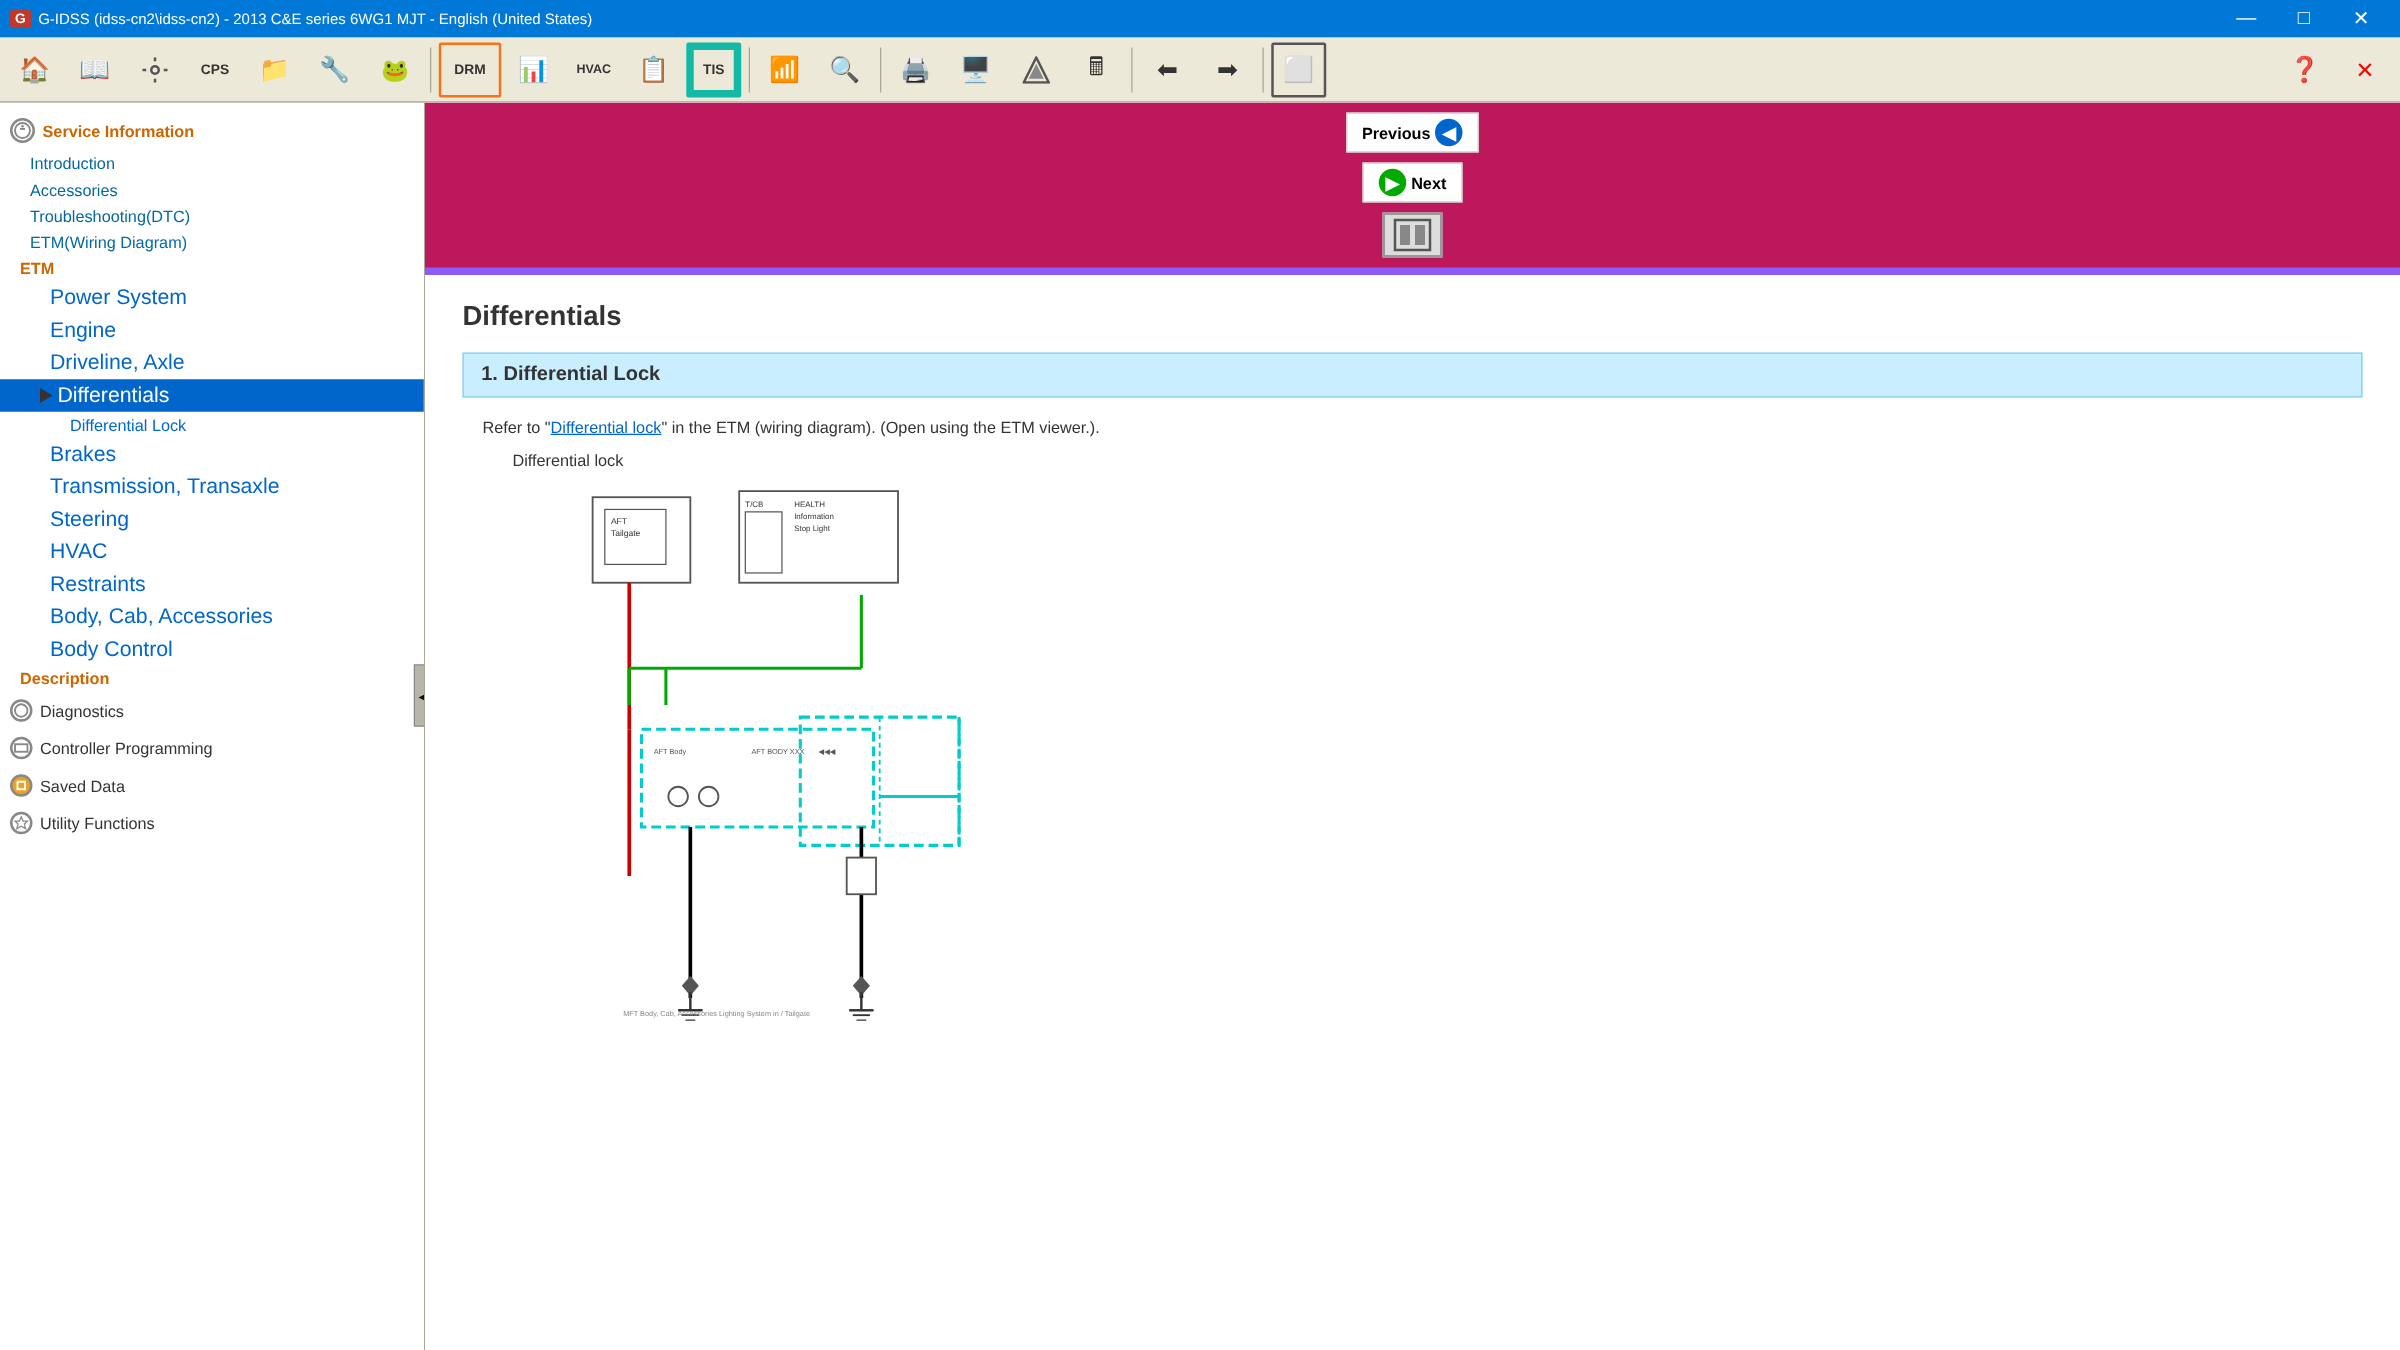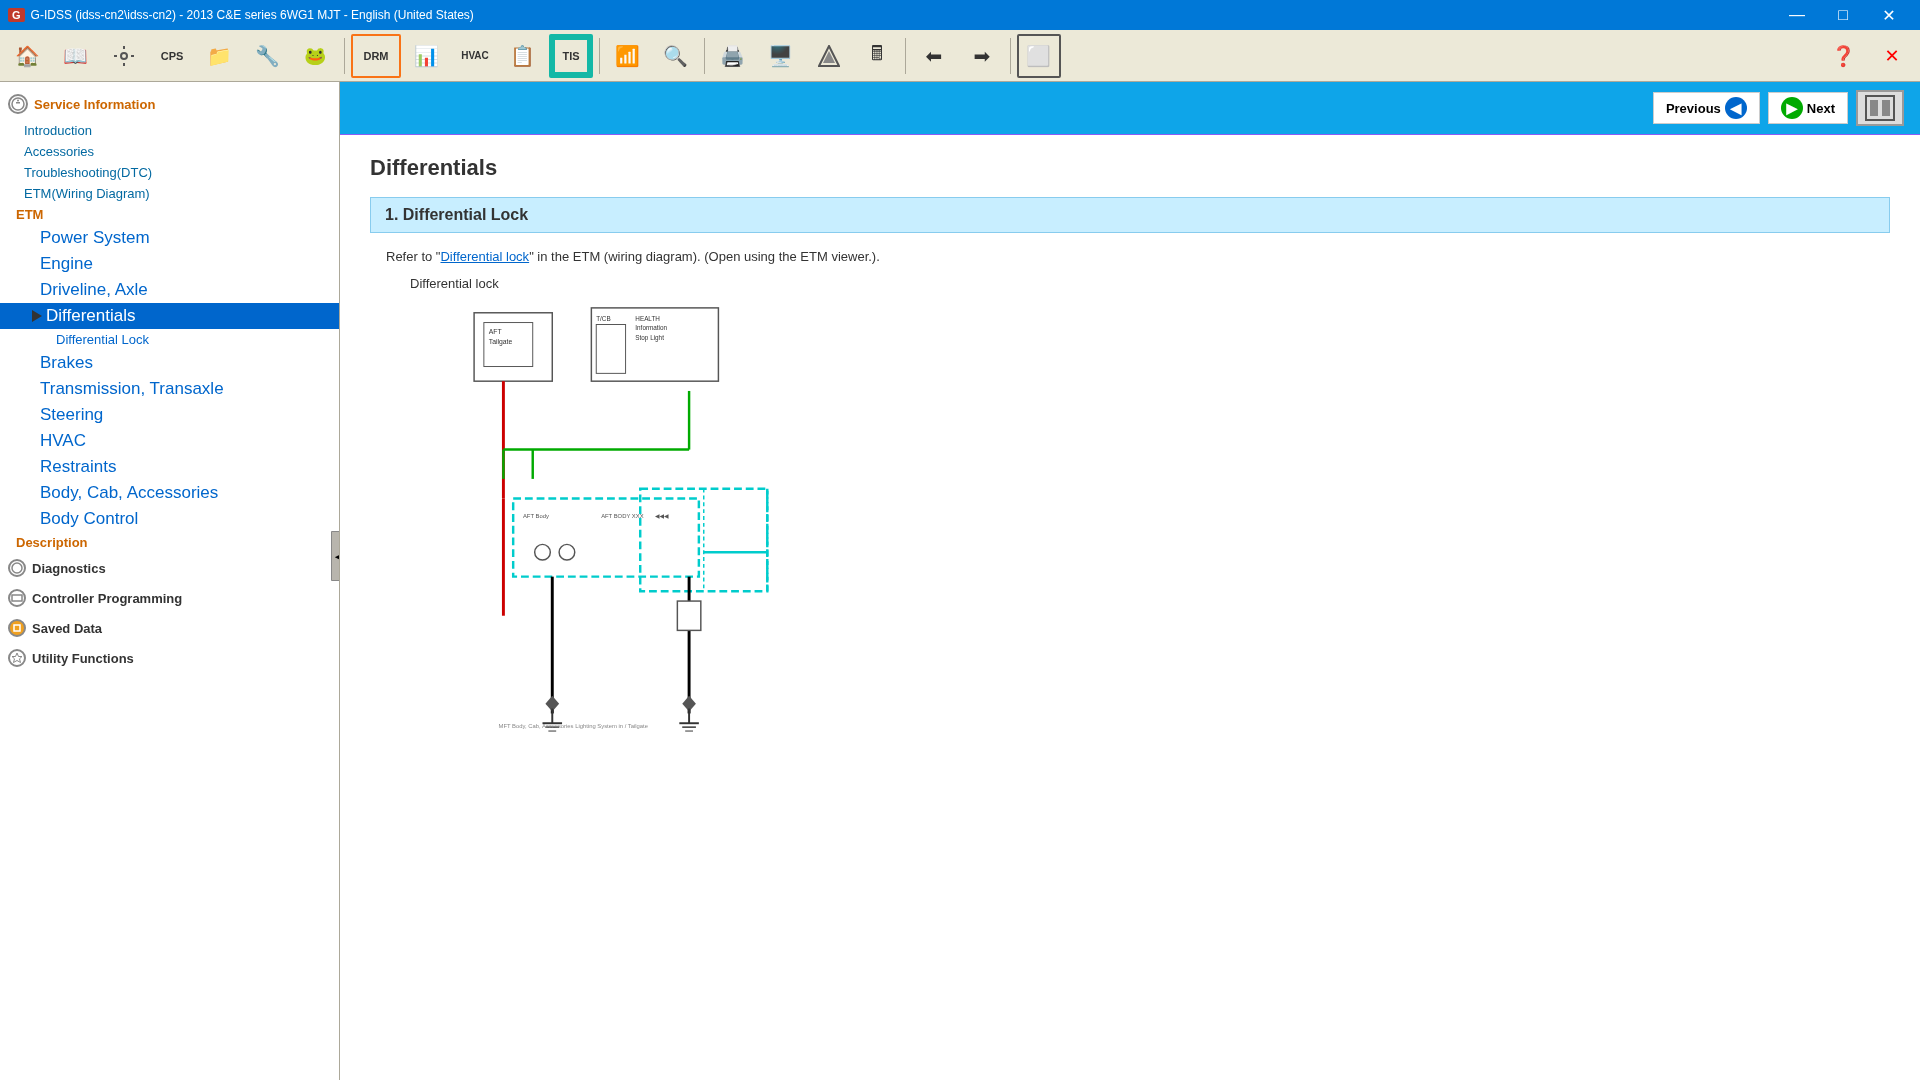--- a/index.html
+++ b/index.html
@@ -95,23 +95,24 @@
       background: white;
       overflow-y: auto;
       position: relative;
     }
 
     .content-header {
       display: flex;
       justify-content: flex-end;
       align-items: center;
       padding: 8px 16px;
-      border-bottom: 1px solid #8b5cf6;
-      background: #0ea5e9;
+      border-bottom: 6px solid #8b5cf6;
+      background: #be185d;
       gap: 8px;
+      flex-direction: column;
     }
 
     .nav-btn {
       display: flex;
       align-items: center;
       gap: 4px;
       padding: 4px 12px;
       background: white;
       border: 1px solid #ccc;
       cursor: pointer;
@@ -239,21 +240,21 @@
     }
     .item-icon-circle {
       width: 18px; height: 18px;
       border-radius: 50%;
       border: 2px solid #888;
       display: flex; align-items: center; justify-content: center;
       font-size: 9px;
       flex-shrink: 0;
     }
     .item-label {
-      font-weight: bold;
+      font-weight: normal;
       font-size: 13px;
       color: #333;
     }
 
     .active-triangle {
       display: inline-block;
       width: 0; height: 0;
       border-style: solid;
       border-width: 6px 0 6px 10px;
       border-color: transparent transparent transparent #333;

